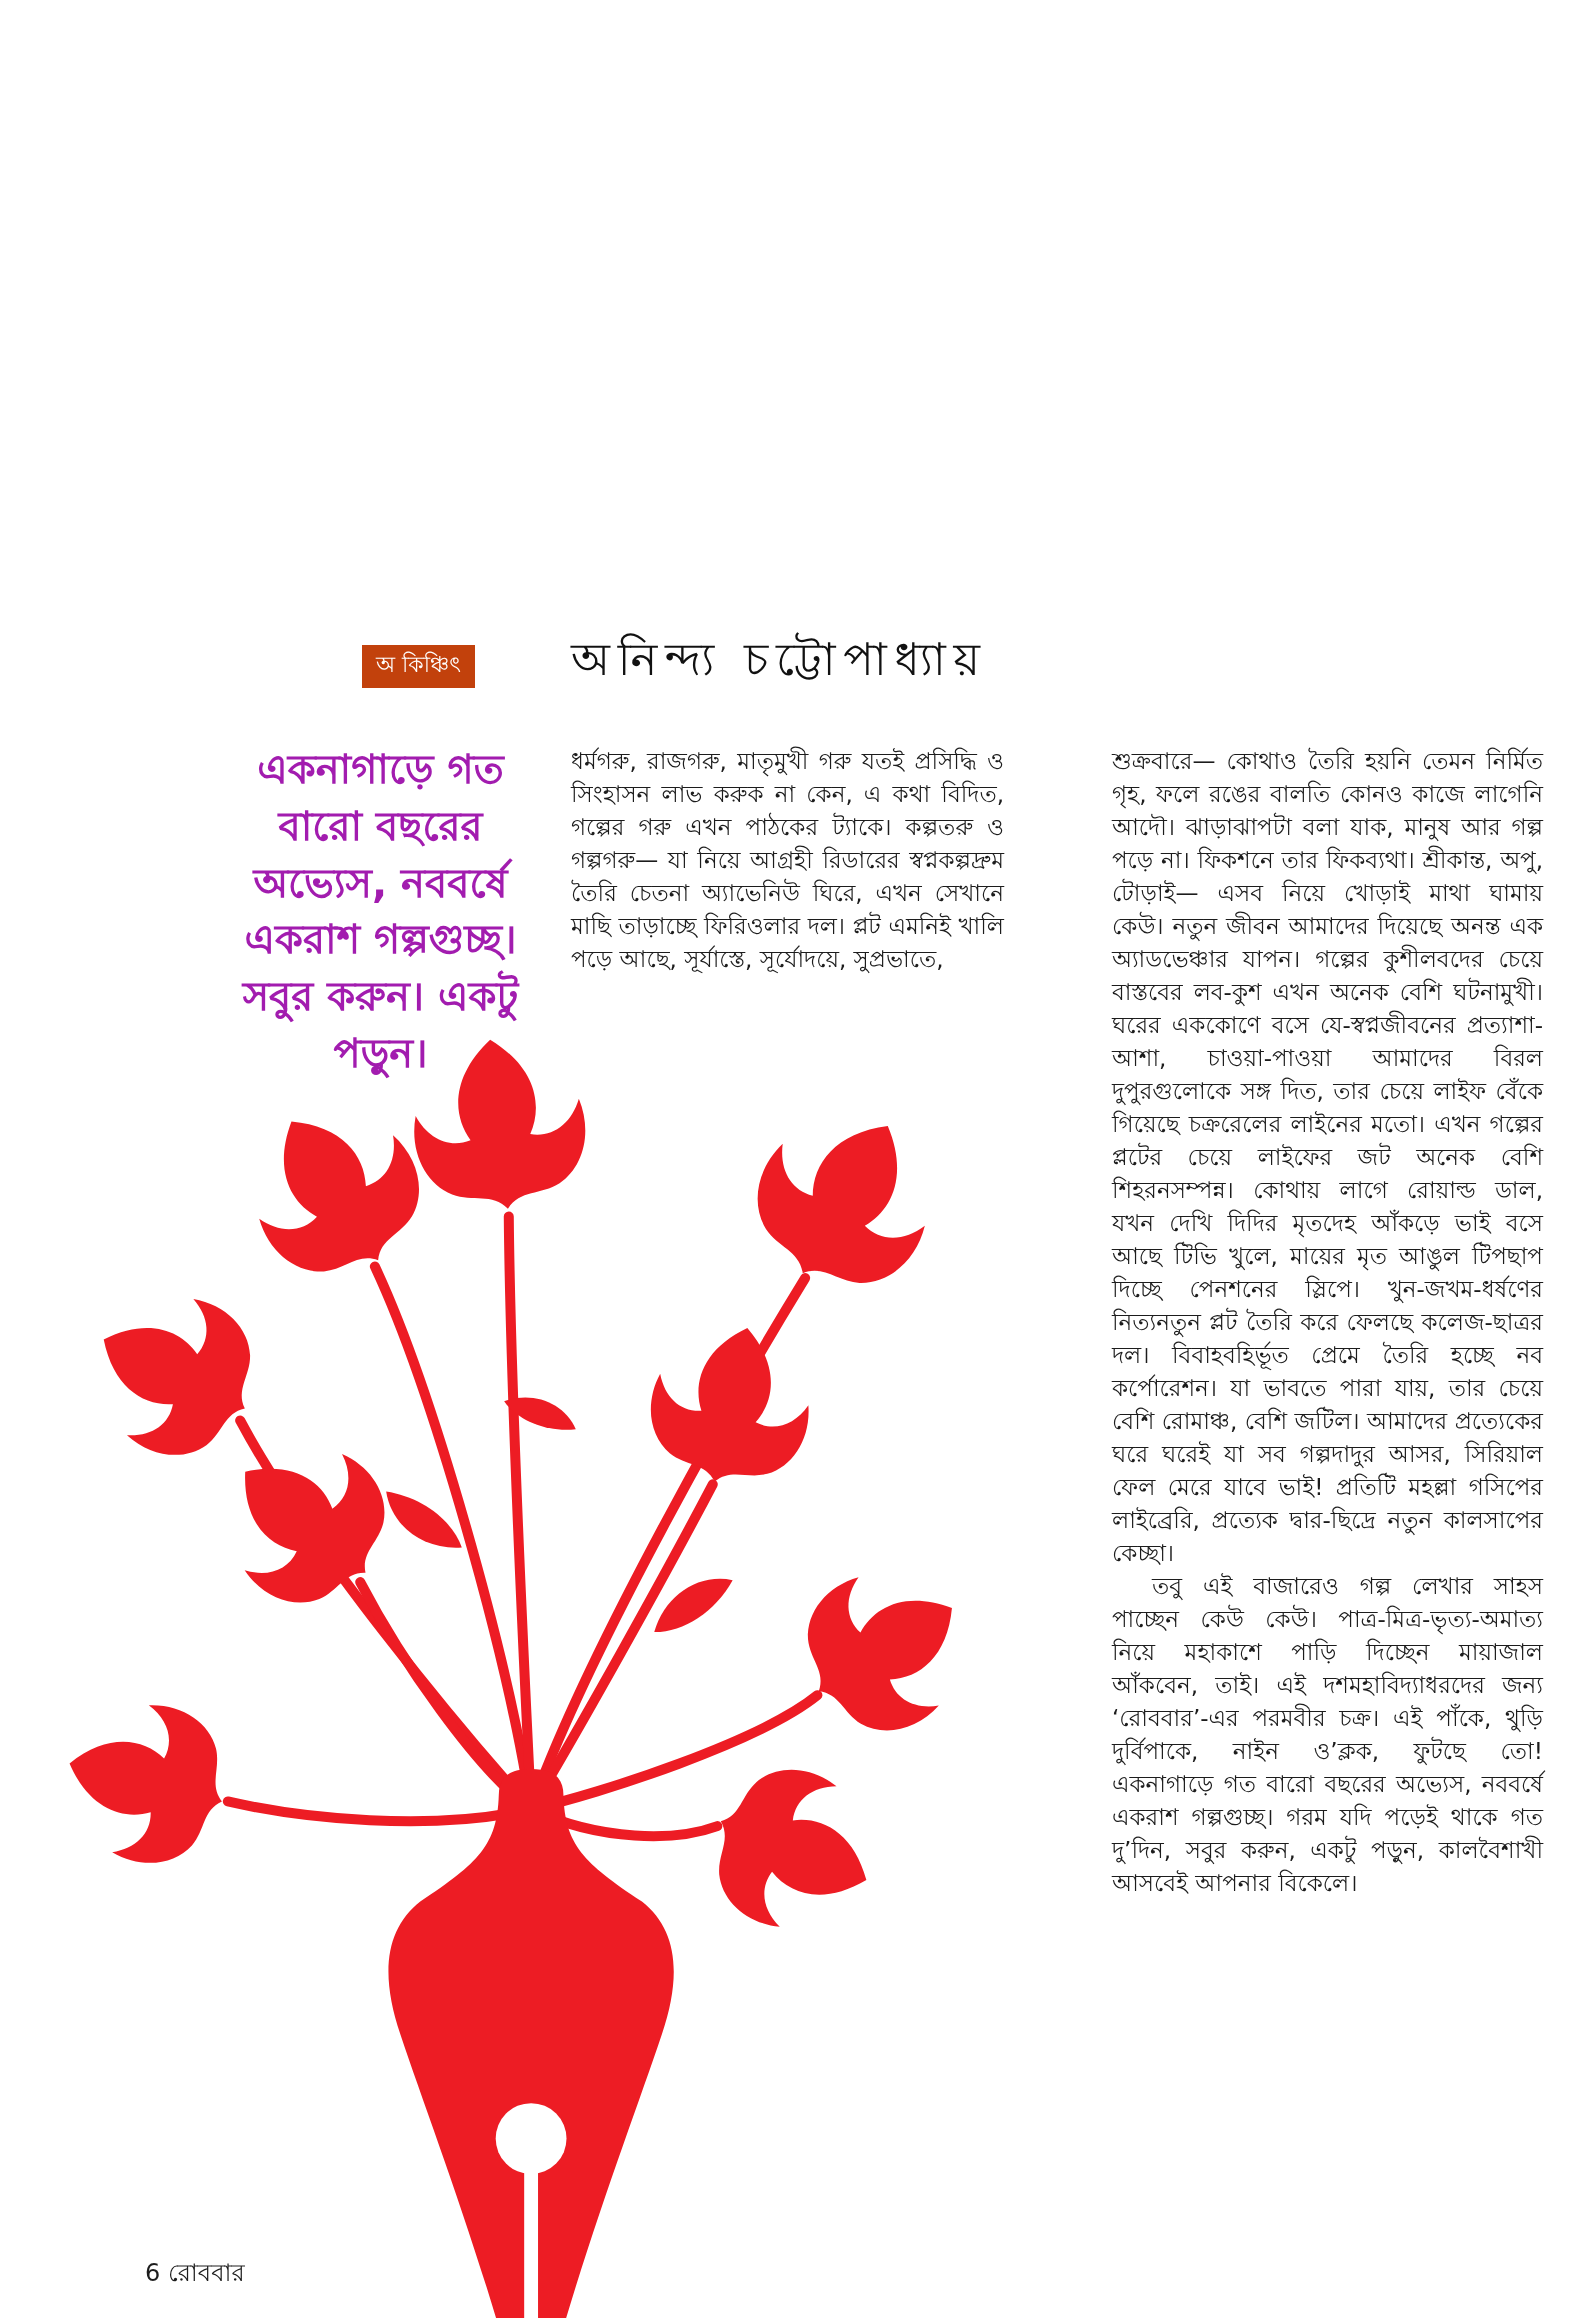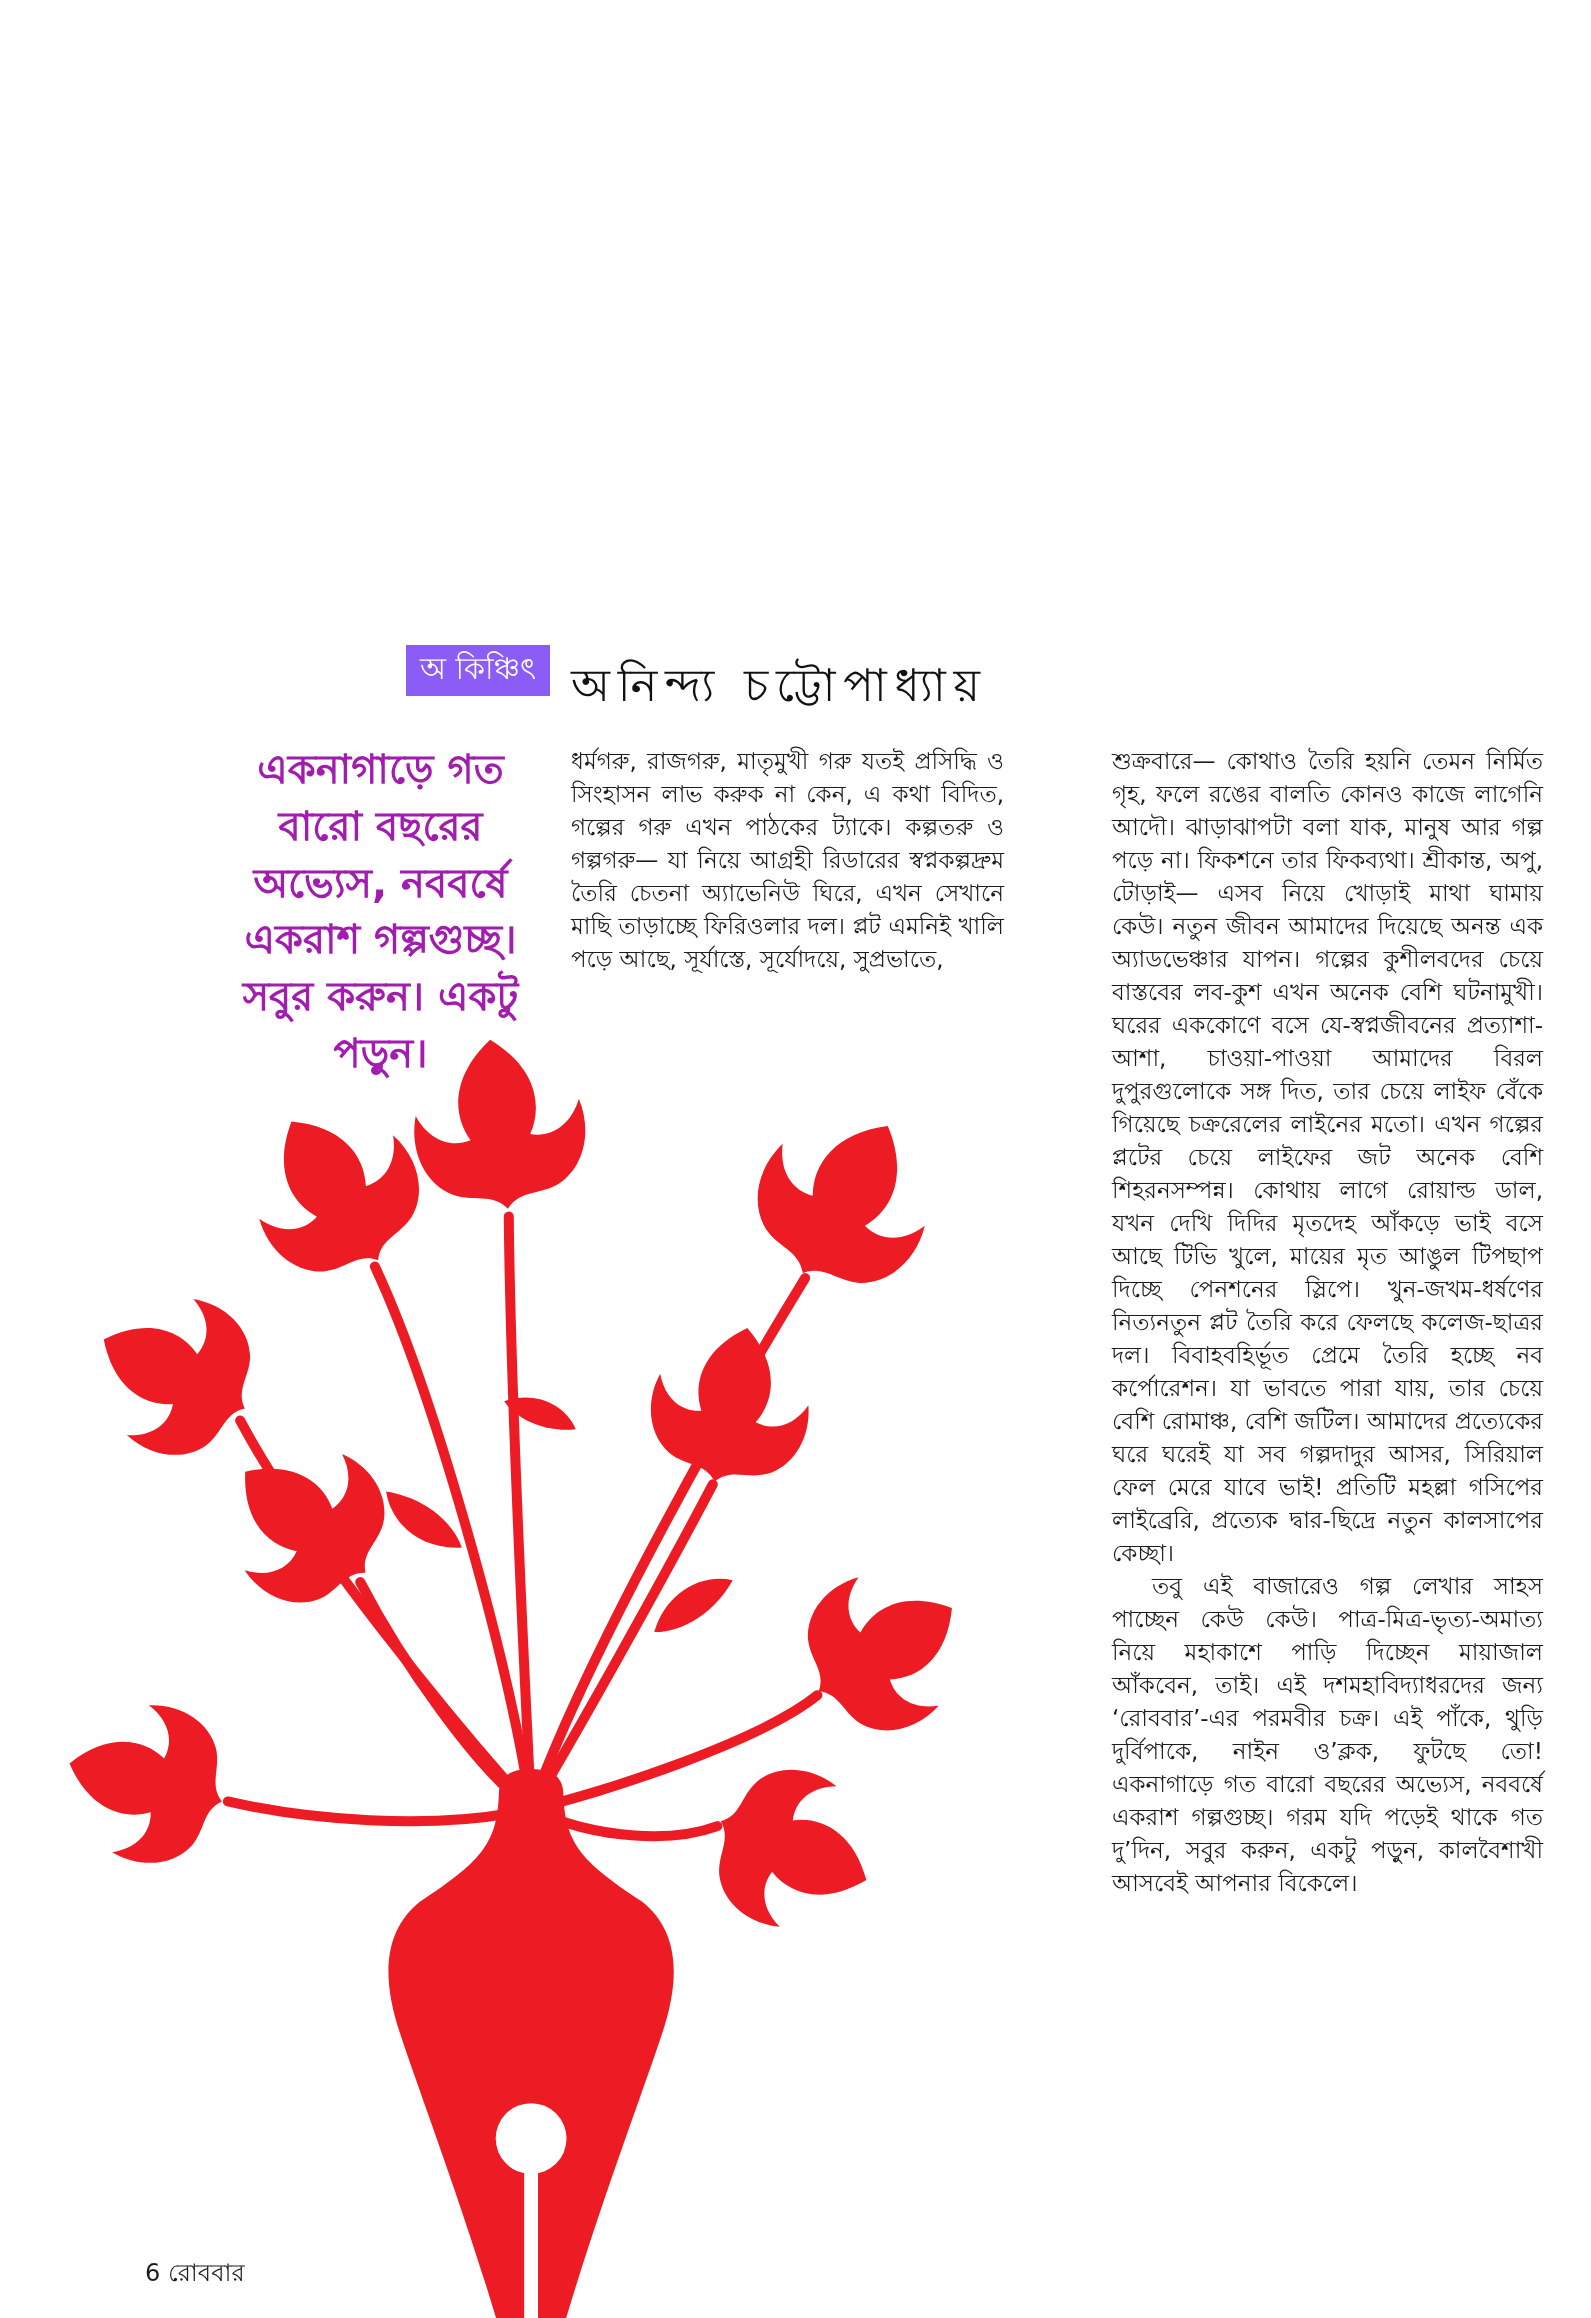--- a/index.html
+++ b/index.html
@@ -14,33 +14,32 @@
     height: 2319px;
     background: #ffffff;
     overflow: hidden;
   }
 
   
   .section-badge {
     position: absolute;
     left: 362px;
     top: 645px;
-    background: #8b5cf6;
+    background: #c2410c;
     color: #ffffff;
-    font-size: 30px;
+    font-size: 22px;
     line-height: 1;
     padding: 9.2px 14px 12.3px 14px;
     font-weight: 500;
     white-space: nowrap;
-    margin-left: 44px;
   }
   .author-title {
     position: absolute;
     left: 571px;
-    top: 663px;
+    top: 637px;
     font-size: 45px;
     line-height: 1;
     color: #111111;
     letter-spacing: 7.7px;
     font-weight: 500;
     white-space: nowrap;
   }
 
   
   .pull-quote {

